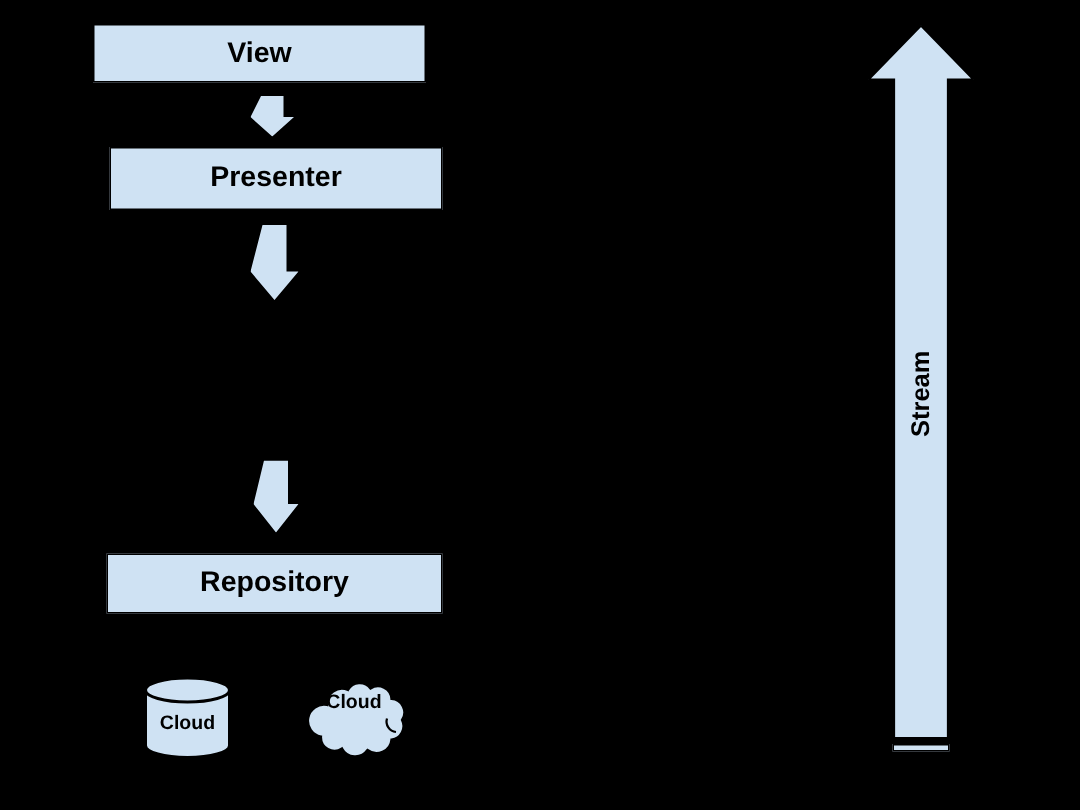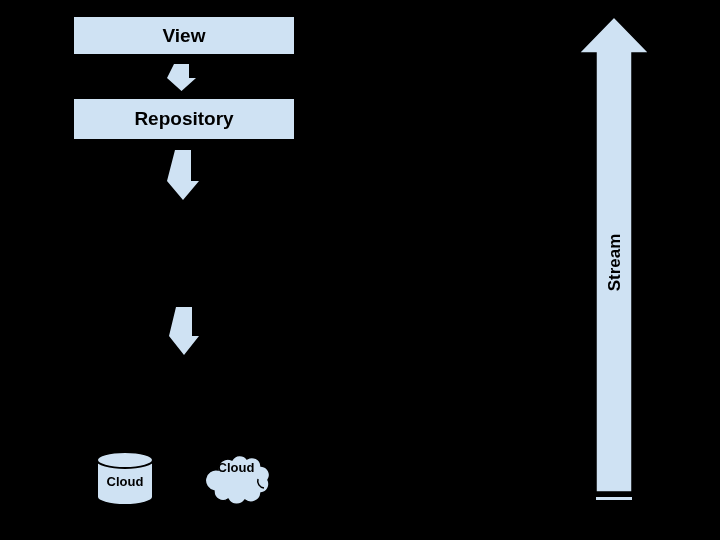--- a/index.html
+++ b/index.html
@@ -25,21 +25,21 @@
     box-sizing: border-box;
   }
   .box span {
     font-weight: bold;
     font-size: 19px;
     line-height: 26px;
     color: #000000;
     text-align: center;
     white-space: pre-line;
   }
-  #box-view       { left: 73px;  top: 16px;  width: 222px; height: 39px; align-items: center; }
+  #box-view       { left: 62px;  top: 16px;  width: 222px; height: 39px; align-items: center; }
   #box-presenter  { left: 73px;  top: 98px;  width: 222px; height: 42px; }
   #box-domain     { left: 73px;  top: 210px; width: 222px; height: 85px; }
   #box-repository { left: 71px;  top: 369px; width: 224px; height: 40px; }
 
   .arrow-svg { position: absolute; display: block; }
   #flow-arrow-1 { left: 167px; top: 64px; }
   #flow-arrow-2 { left: 167px; top: 150px; }
   #flow-arrow-3 { left: 169px; top: 307px; }
 
   #stream-arrow { left: 579px; top: 17px; }
@@ -86,32 +86,35 @@
 
   <div class="box" id="box-view">
     <span>View</span>
   </div>
 
   <svg class="arrow-svg" id="flow-arrow-1" width="29" height="27" viewBox="0 0 29 27">
     <polygon points="7,0 22,0 22,14 29,14 14.5,27 0,14" fill="#cfe2f3"></polygon>
   </svg>
 
   <div class="box" id="box-presenter">
-    <span>Repository</span>
+    <span>Presenter</span>
   </div>
 
   <svg class="arrow-svg" id="flow-arrow-2" width="32" height="50" viewBox="0 0 32 50">
     <polygon points="8,0 24,0 24,31 32,31 16,50 0,31" fill="#cfe2f3"></polygon>
   </svg>
 
 
   <svg class="arrow-svg" id="flow-arrow-3" width="30" height="48" viewBox="0 0 30 48">
     <polygon points="7,0 23,0 23,29 30,29 15,48 0,29" fill="#cfe2f3"></polygon>
   </svg>
 
+  <div class="box" id="box-repository">
+    <span>Repository</span>
+  </div>
 
   <svg id="disk-icon" width="60" height="57" viewBox="0 0 60 57">
     <path d="M2,10 A28,8 0 0 1 58,10 L58,47 A28,8 0 0 1 2,47 Z" fill="#cfe2f3" stroke="#000000" stroke-width="2"></path>
     <path d="M2,10 A28,8 0 0 0 58,10" fill="none" stroke="#000000" stroke-width="2"></path>
   </svg>
   <div class="storage-label" id="disk-label">Cloud</div>
 
   <svg id="cloud-icon" width="68" height="62" viewBox="0 0 68 62">
     <path d="M12,22
              A10,10 0 0 1 26,12

